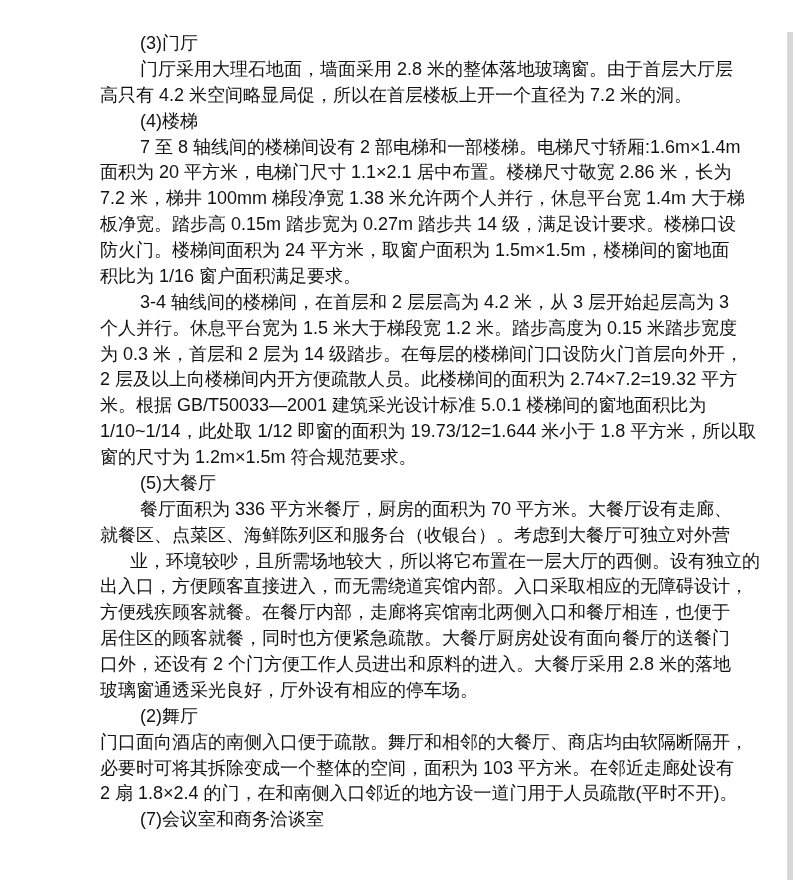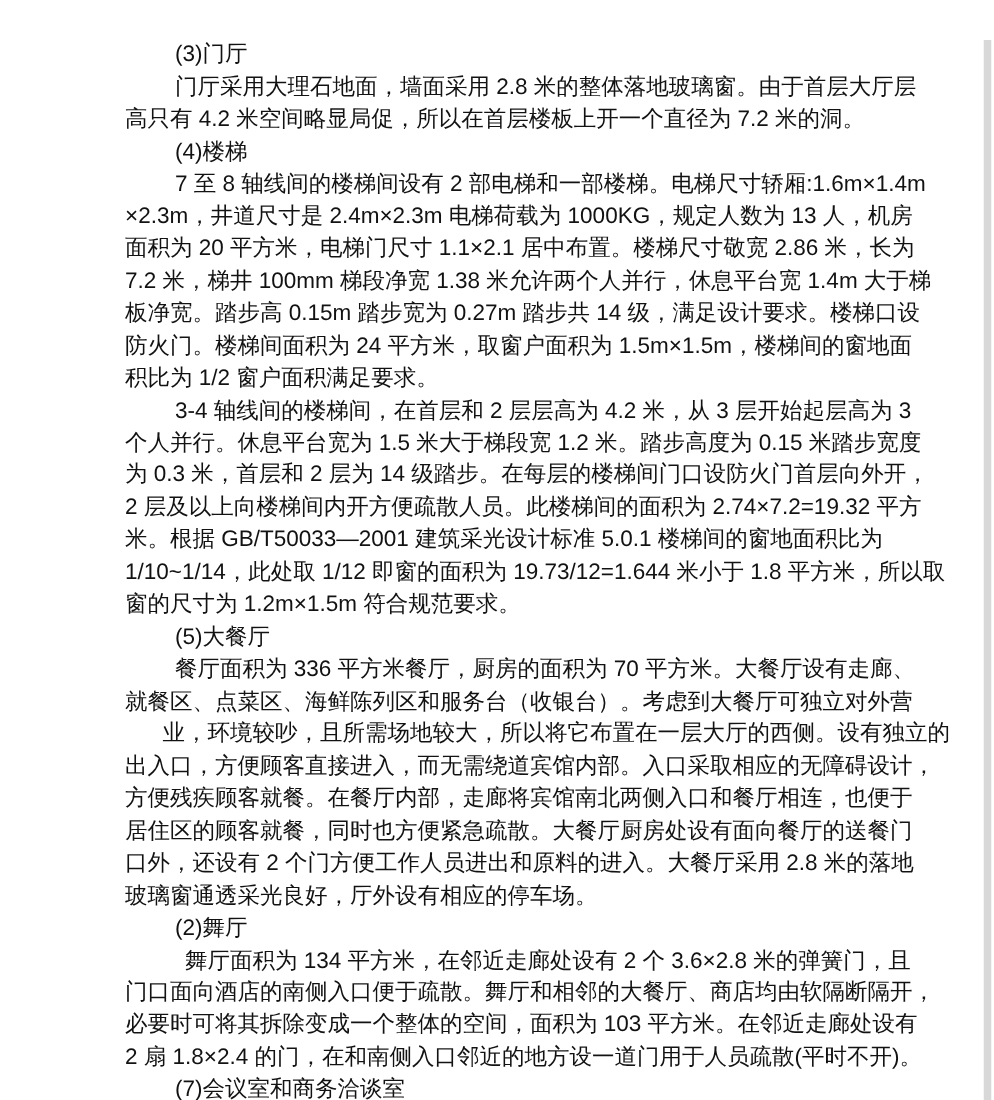--- a/index.html
+++ b/index.html
@@ -51,44 +51,42 @@
 </head>
 <body>
 
 <div class="page">
   <div class="doc-body">
       <div class="line" style="padding-left: 40px;">(3)门厅</div>
       <div class="line" style="padding-left: 40px;">门厅采用大理石地面，墙面采用 2.8 米的整体落地玻璃窗。由于首层大厅层</div>
       <div class="line" style="padding-left: 0px;">高只有 4.2 米空间略显局促，所以在首层楼板上开一个直径为 7.2 米的洞。</div>
       <div class="line" style="padding-left: 40px;">(4)楼梯</div>
       <div class="line" style="padding-left: 40px;">7 至 8 轴线间的楼梯间设有 2 部电梯和一部楼梯。电梯尺寸轿厢:1.6m×1.4m</div>
-      <div class="line" style="padding-left: 0px;">×2.3m，井道尺寸是 2.4m×2.3m 电梯荷载为 1000KG，规定人数为 13 人，机房</div>
       <div class="line" style="padding-left: 0px;">面积为 20 平方米，电梯门尺寸 1.1×2.1 居中布置。楼梯尺寸敬宽 2.86 米，长为</div>
       <div class="line" style="padding-left: 0px;">7.2 米，梯井 100mm 梯段净宽 1.38 米允许两个人并行，休息平台宽 1.4m 大于梯</div>
       <div class="line" style="padding-left: 0px;">板净宽。踏步高 0.15m 踏步宽为 0.27m 踏步共 14 级，满足设计要求。楼梯口设</div>
       <div class="line" style="padding-left: 0px;">防火门。楼梯间面积为 24 平方米，取窗户面积为 1.5m×1.5m，楼梯间的窗地面</div>
-      <div class="line" style="padding-left: 0px;">积比为 1/2 窗户面积满足要求。</div>
+      <div class="line" style="padding-left: 0px;">积比为 1/16 窗户面积满足要求。</div>
       <div class="line" style="padding-left: 40px;">3-4 轴线间的楼梯间，在首层和 2 层层高为 4.2 米，从 3 层开始起层高为 3</div>
       <div class="line" style="padding-left: 0px;">个人并行。休息平台宽为 1.5 米大于梯段宽 1.2 米。踏步高度为 0.15 米踏步宽度</div>
       <div class="line" style="padding-left: 0px;">为 0.3 米，首层和 2 层为 14 级踏步。在每层的楼梯间门口设防火门首层向外开，</div>
       <div class="line" style="padding-left: 0px;">2 层及以上向楼梯间内开方便疏散人员。此楼梯间的面积为 2.74×7.2=19.32 平方</div>
       <div class="line" style="padding-left: 0px;">米。根据 GB/T50033—2001 建筑采光设计标准 5.0.1 楼梯间的窗地面积比为</div>
       <div class="line" style="padding-left: 0px;">1/10~1/14，此处取 1/12 即窗的面积为 19.73/12=1.644 米小于 1.8 平方米，所以取</div>
       <div class="line" style="padding-left: 0px;">窗的尺寸为 1.2m×1.5m 符合规范要求。</div>
       <div class="line" style="padding-left: 40px;">(5)大餐厅</div>
       <div class="line" style="padding-left: 40px;">餐厅面积为 336 平方米餐厅，厨房的面积为 70 平方米。大餐厅设有走廊、</div>
       <div class="line" style="padding-left: 0px;">就餐区、点菜区、海鲜陈列区和服务台（收银台）。考虑到大餐厅可独立对外营</div>
       <div class="line" style="padding-left: 0px; text-align: right;">业，环境较吵，且所需场地较大，所以将它布置在一层大厅的西侧。设有独立的</div>
       <div class="line" style="padding-left: 0px;">出入口，方便顾客直接进入，而无需绕道宾馆内部。入口采取相应的无障碍设计，</div>
       <div class="line" style="padding-left: 0px;">方便残疾顾客就餐。在餐厅内部，走廊将宾馆南北两侧入口和餐厅相连，也便于</div>
       <div class="line" style="padding-left: 0px;">居住区的顾客就餐，同时也方便紧急疏散。大餐厅厨房处设有面向餐厅的送餐门</div>
       <div class="line" style="padding-left: 0px;">口外，还设有 2 个门方便工作人员进出和原料的进入。大餐厅采用 2.8 米的落地</div>
       <div class="line" style="padding-left: 0px;">玻璃窗通透采光良好，厅外设有相应的停车场。</div>
       <div class="line" style="padding-left: 40px;">(2)舞厅</div>
-      <div class="line" style="padding-left: 48px;">舞厅面积为 134 平方米，在邻近走廊处设有 2 个 3.6×2.8 米的弹簧门，且</div>
       <div class="line" style="padding-left: 0px;">门口面向酒店的南侧入口便于疏散。舞厅和相邻的大餐厅、商店均由软隔断隔开，</div>
       <div class="line" style="padding-left: 0px;">必要时可将其拆除变成一个整体的空间，面积为 103 平方米。在邻近走廊处设有</div>
       <div class="line" style="padding-left: 0px;">2 扇 1.8×2.4 的门，在和南侧入口邻近的地方设一道门用于人员疏散(平时不开)。</div>
       <div class="line" style="padding-left: 40px;">(7)会议室和商务洽谈室</div>
     </div>
   <div class="page-bottom-edge"></div>
   <div class="page-right-edge"></div>
 </div>
 
 </body></html>

